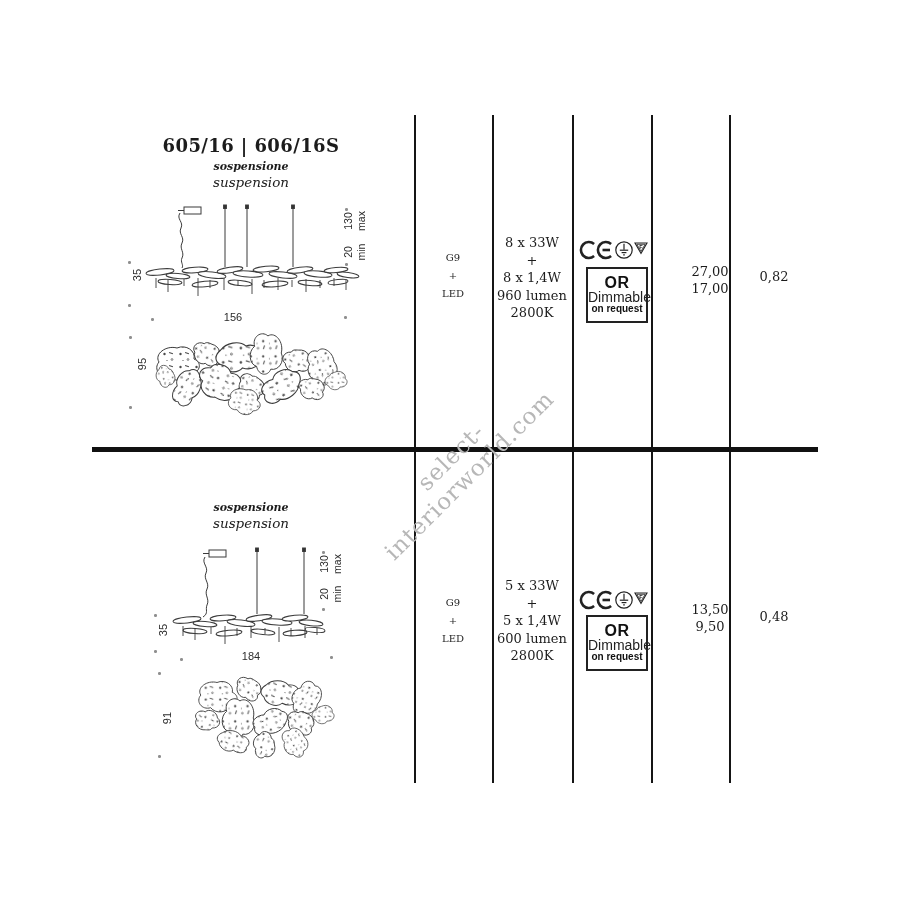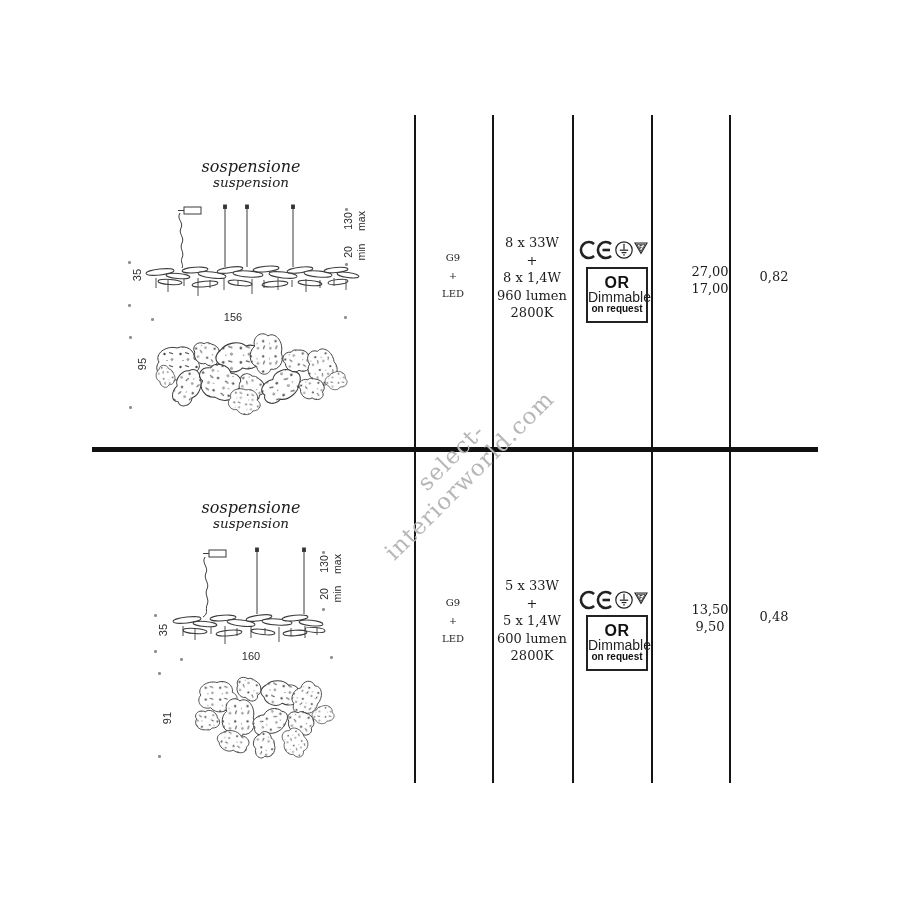--- a/index.html
+++ b/index.html
@@ -1,21 +1,21 @@
 <!DOCTYPE html>
 <html><head>
 <meta charset="utf-8">
 <style>
   html,body{margin:0;padding:0;background:#fff;}
   .page{position:relative;width:900px;height:900px;background:#fff;overflow:hidden;
         font-family:"DejaVu Serif", serif;color:#1c1c1c;}
   .abs{position:absolute;}
   .center{text-align:center;}
   .model{font-size:18px;font-weight:bold;letter-spacing:.4px;line-height:20px;}
-  .typeit{font-size:16px;font-weight:normal;font-style:italic;line-height:15px;}
+  .typeit{font-size:11px;font-weight:bold;font-style:italic;line-height:15px;}
   .typeen{font-size:13.5px;font-style:italic;line-height:15px;}
   .spec{font-size:10px;line-height:18px;}
   .watt{font-size:13px;line-height:17.5px;}
   .vals{font-size:13px;line-height:17px;padding-left:20px;}
   .weight{font-size:13px;line-height:16px;}
   .vline{position:absolute;width:2px;background:#151515;top:115px;height:668px;}
   .hline{position:absolute;left:92px;top:447px;width:726px;height:5px;background:#111;}
   .vdim{position:absolute;width:30px;text-align:center;transform:rotate(-90deg);
         font-family:"Liberation Sans",sans-serif;font-size:11px;color:#2c2c2c;}
   .hdim{position:absolute;width:60px;text-align:center;
@@ -61,20 +61,21 @@
 
   
   <div class="vline" style="left:414px;"></div>
   <div class="vline" style="left:492px;"></div>
   <div class="vline" style="left:572px;"></div>
   <div class="vline" style="left:651px;"></div>
   <div class="vline" style="left:729px;"></div>
   <div class="hline"></div>
 
   
+  <div class="abs model center" style="left:120px;top:136px;width:262px;">605/16 | 606/16S</div>
   <div class="abs typeit center" style="left:120px;top:159px;width:262px;">sospensione</div>
   <div class="abs typeen center" style="left:120px;top:175px;width:262px;">suspension</div>
 
   
   <svg class="abs" style="left:140px;top:200px;" width="225" height="108" viewBox="0 0 225 108">
     <g stroke="#3b3b3b" stroke-width="1" fill="none">
       <rect x="44" y="7" width="17" height="7" fill="#fff"></rect>
       <line x1="38" y1="10.5" x2="44" y2="10.5"></line>
       <path d="M40,13 C36,19 44,22 41,28 C38,34 45,37 42,43 C39,49 45,52 42,58 C40,62 44,65 42,68"></path>
       <rect x="83.6" y="5" width="2.8" height="3.5" fill="#333"></rect>
@@ -269,21 +270,21 @@
       <use href="#b2" transform="translate(116,56) rotate(40) scale(0.9)"></use>
       <use href="#b2" transform="translate(138,48) scale(0.7)"></use>
       <use href="#b3" transform="translate(47,76) rotate(20) scale(0.8)"></use>
       <use href="#b2" transform="translate(80,79) rotate(100) scale(0.85)"></use>
       <use href="#b1" transform="translate(110,76) rotate(60) scale(0.7)"></use>
     </g>
   </svg>
 
   
   <div class="vdim" style="left:148px;top:624px;">35</div>
-  <div class="hdim" style="left:221px;top:650px;">160</div>
+  <div class="hdim" style="left:221px;top:650px;">184</div>
   <div class="vdim" style="left:152px;top:712px;">91</div>
   <div class="susp" style="left:314px;top:551px;">
     <div>130</div>
     <div>max</div>
   </div>
   <div class="susp" style="left:314px;top:581px;">
     <div>20</div>
     <div>min</div>
   </div>
   <div class="dot" style="left:154px;top:614px;"></div>

